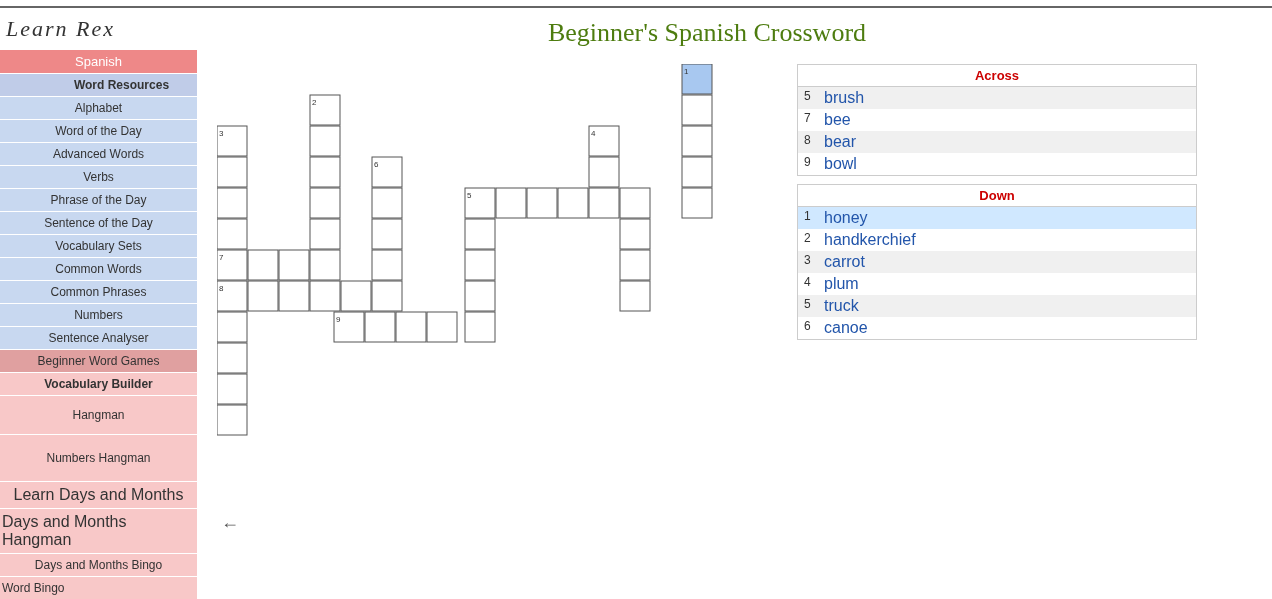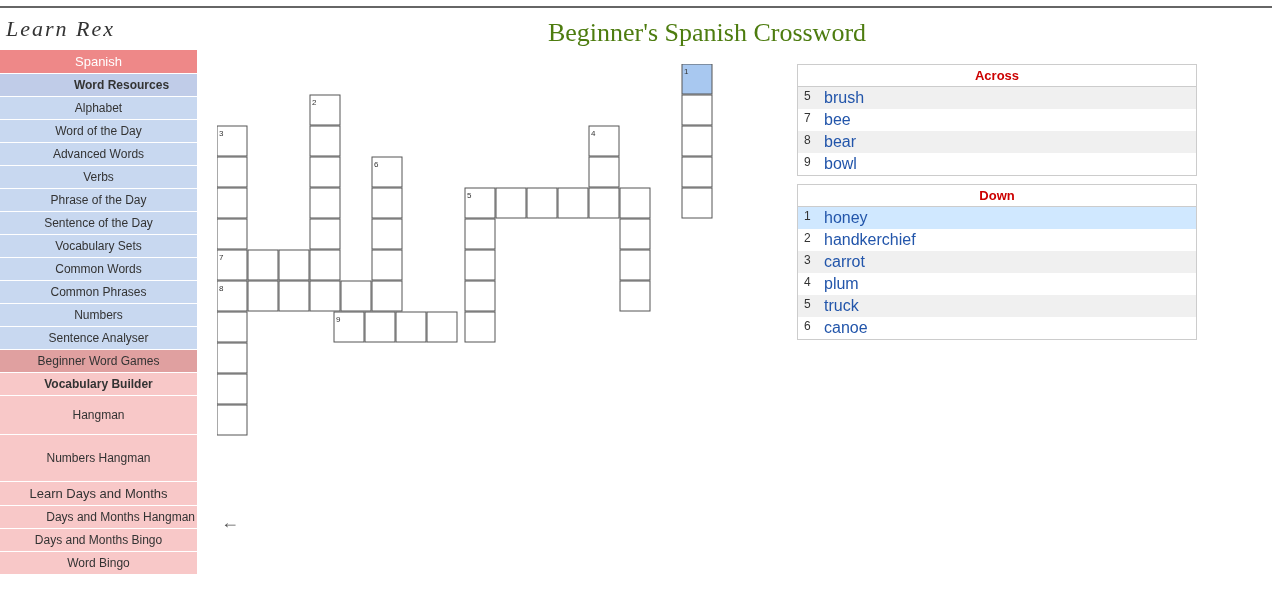--- a/index.html
+++ b/index.html
@@ -150,24 +150,24 @@
     <div class="sidebar-item">Sentence of the Day</div>
     <div class="sidebar-item">Vocabulary Sets</div>
     <div class="sidebar-item">Common Words</div>
     <div class="sidebar-item">Common Phrases</div>
     <div class="sidebar-item">Numbers</div>
     <div class="sidebar-item">Sentence Analyser</div>
     <div style="background:#e0a0a0; color:#333; text-align:center; padding:4px 2px; font-size:12px; font-weight:normal; border-top:1px solid #fff;">Beginner Word Games</div>
     <div style="background:#f8c8c8; color:#333; text-align:center; padding:4px 2px; font-size:12px; border-top:1px solid #fff;font-weight:bold;">Vocabulary Builder</div>
     <div style="background:#f8c8c8; color:#333; text-align:center; padding:12px 2px; font-size:12px; border-top:1px solid #fff;">Hangman</div>
     <div style="background:#f8c8c8; color:#333; text-align:center; padding:16px 2px; font-size:12px; border-top:1px solid #fff;">Numbers Hangman</div>
-    <div style="background:#f8c8c8; color:#333; text-align:center; padding:4px 2px; font-size:13px; border-top:1px solid #fff;">Learn Days and Months</div>
-    <div style="background:#f8c8c8; color:#333; text-align:right; padding:4px 2px; font-size:12px; border-top:1px solid #fff;">Days and Months Hangman</div>
+    <div style="background:#f8c8c8; color:#333; text-align:center; padding:4px 2px; font-size:16px; border-top:1px solid #fff;">Learn Days and Months</div>
+    <div style="background:#f8c8c8; color:#333; text-align:left; padding:4px 2px; font-size:16px; border-top:1px solid #fff;">Days and Months Hangman</div>
     <div style="background:#f8c8c8; color:#333; text-align:center; padding:4px 2px; font-size:12px; border-top:1px solid #fff;">Days and Months Bingo</div>
-    <div style="background:#f8c8c8; color:#333; text-align:center; padding:4px 2px; font-size:12px; border-top:1px solid #fff;">Word Bingo</div>
+    <div style="background:#f8c8c8; color:#333; padding:4px 2px; font-size:12px; border-top:1px solid #fff;">Word Bingo</div>
   </div>
 
   <div id="content">
     <div id="page-title">Beginner's Spanish Crossword</div>
 
     <div id="crossword-area">
 
       <div id="grid-container">
         <div class="grid-wrapper">
 

